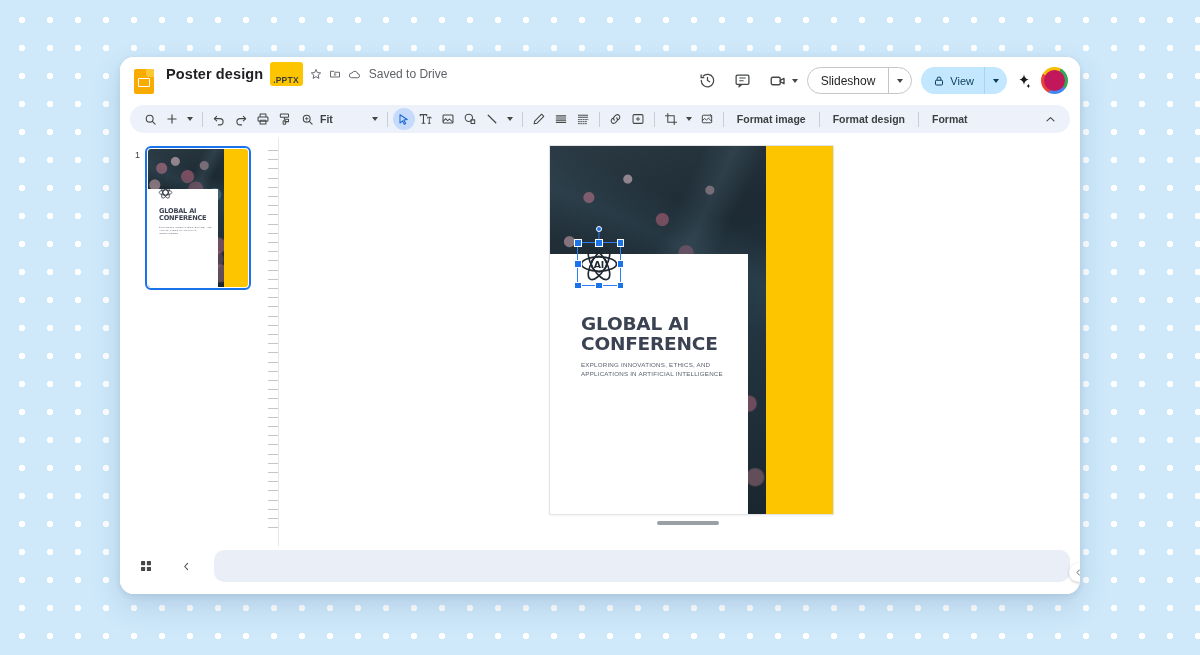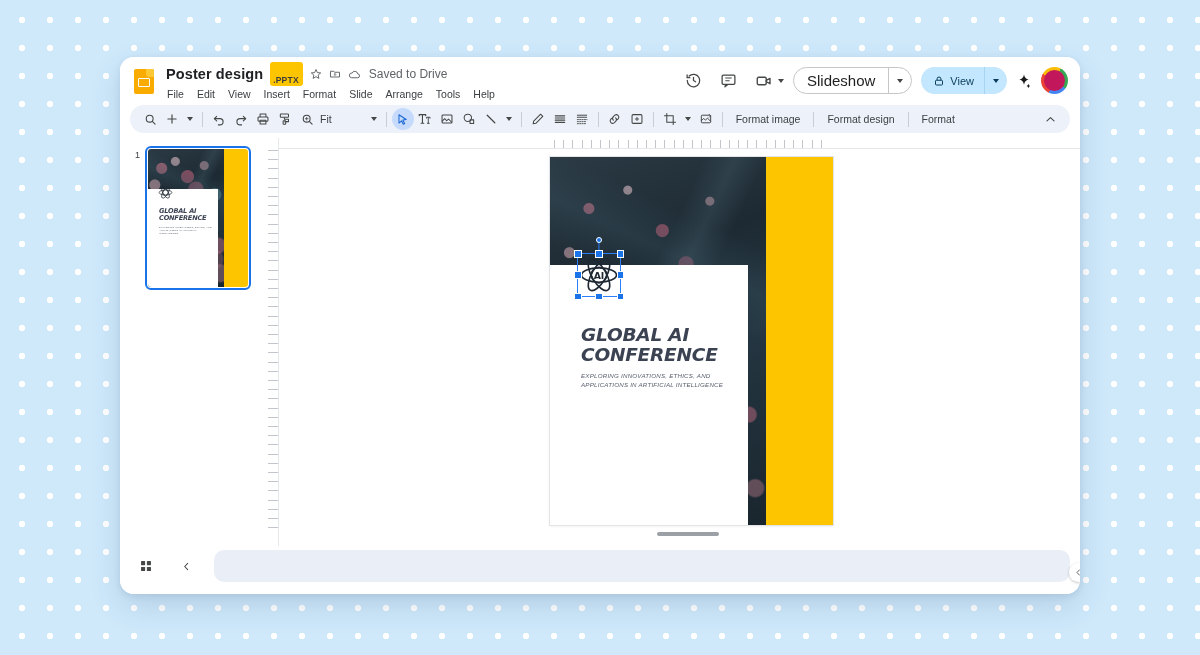--- a/index.html
+++ b/index.html
@@ -83,21 +83,21 @@
   .caret { width: 0; height: 0; border-left: 3.5px solid transparent;
            border-right: 3.5px solid transparent; border-top: 4px solid #444746; }
 
   .slideshow-group {
     display: flex; align-items: stretch; height: 27px;
     border: 1px solid #c4c7c5; border-radius: 14px; overflow: hidden;
     cursor: pointer; background: #fff;
   }
   .slideshow-main {
     display: flex; align-items: center; padding: 0 13px;
-    font-size: 15px; color: #1f1f1f; white-space: nowrap;
+    font-size: 12px; color: #1f1f1f; white-space: nowrap;
   }
   .slideshow-div { width: 1px; background: #c4c7c5; }
   .slideshow-arrow { display: flex; align-items: center; padding: 0 8px; }
 
   .share-group {
     display: flex; align-items: stretch; height: 27px;
     background: #c2e7ff; border-radius: 14px; overflow: hidden; cursor: pointer;
   }
   .share-main {
     display: flex; align-items: center; gap: 5px; padding: 0 10px 0 12px;
@@ -112,21 +112,21 @@
     background: conic-gradient(from 125deg, #4285f4 0deg 80deg, #ea4335 80deg 175deg,
                  #fbbc04 175deg 262deg, #34a853 262deg 360deg);
     display: flex; align-items: center; justify-content: center;
   }
   .avatar-inner { width: 21px; height: 21px; border-radius: 50%; background: #c2185b; }
 
   
   .toolbar-wrap { flex: none; padding: 0 10px 5px 10px; background: #fff; }
   .toolbar {
     height: 28px; background: #edf2fa; border-radius: 14px;
-    display: flex; align-items: center; padding: 0 9px; gap: 0;
+    display: flex; align-items: center; padding: 0 9px; gap: 0; font-weight: bold;
   }
   .tb-btn {
     width: 22px; height: 22px; border-radius: 50%;
     display: flex; align-items: center; justify-content: center;
     color: #444746; cursor: pointer; flex: none;
   }
   .tb-btn.active { background: #c6dafc; color: #1967d2; }
   .tb-caret { width: 14px; height: 22px; display: flex; align-items: center;
               justify-content: center; cursor: pointer; flex: none; }
   .tb-sep { width: 1px; height: 15px; background: #c9ced6; margin: 0 5px; flex: none; }
@@ -165,21 +165,21 @@
     border-right: 1px solid #e6e8eb;
     position: relative;
   }
   .v-ruler .ticks {
     position: absolute; left: 0; right: 0; top: 12px; bottom: 16px;
     background-image: repeating-linear-gradient(to bottom,
       #c2c6cc 0px, #c2c6cc 1px, transparent 1px, transparent 9.2px);
   }
 
   
-  .canvas-col { flex: 1; display: flex; flex-direction: column; min-width: 0; background: #fff; }
+  .canvas-col { flex: 1; display: flex; flex-direction: row; min-width: 0; background: #fff; }
   .h-ruler { height: 11px; flex: none; position: relative; background: #fff;
              border-bottom: 1px solid #e6e8eb; }
   .h-ruler .ticks {
     position: absolute; top: 2px; bottom: 0; left: 275px; width: 270px;
     background-image: repeating-linear-gradient(to right,
       #c2c6cc 0px, #c2c6cc 1px, transparent 1px, transparent 9.2px);
   }
   .canvas-area { flex: 1; position: relative; background: #fff; overflow: hidden; }
 
   
@@ -214,21 +214,21 @@
       linear-gradient(25deg, transparent 60%, rgba(60,90,105,.28) 70%, transparent 80%);
   }
   .poster-yellow {
     position: absolute; right: 0; top: 0; width: 67px; height: 100%;
     background: #fdc500;
   }
   .poster-white {
     position: absolute; left: 0; top: 108px; width: 198px; bottom: 0;
     background: #ffffff;
   }
-  .poster-content { position: absolute; left: 31px; top: 168px; width: 160px; font-style: italic; }
+  .poster-content { position: absolute; left: 31px; top: 168px; width: 160px; }
   .poster-title {
     font-family: "DejaVu Sans", sans-serif;
     font-size: 18.5px; font-weight: bold; color: #3b4252;
     line-height: 1.06; letter-spacing: -.2px; white-space: pre-line;
   }
   .poster-sub {
     margin-top: 8px; font-size: 6.2px; color: #5a616e; line-height: 1.42;
     letter-spacing: .22px; white-space: pre-line;
   }
 
@@ -314,31 +314,20 @@
           </svg>
         </span>
         <span class="hdr-icon">
           <svg width="13" height="13" viewBox="0 0 24 24" fill="none" stroke="#5f6368" stroke-width="1.8" stroke-linejoin="round">
             <path d="M6.4 18h11.1a3.6 3.6 0 0 0 .4-7.2A5.4 5.4 0 0 0 7.6 9.3 4.3 4.3 0 0 0 6.4 18z"></path>
           </svg>
         </span>
         <span class="saved-txt">Saved to Drive</span>
       </div>
 
-      <div class="menu-row">
-        <span class="menu-item">File</span>
-        <span class="menu-item">Edit</span>
-        <span class="menu-item">View</span>
-        <span class="menu-item">Insert</span>
-        <span class="menu-item">Format</span>
-        <span class="menu-item">Slide</span>
-        <span class="menu-item">Arrange</span>
-        <span class="menu-item">Tools</span>
-        <span class="menu-item">Help</span>
-      </div>
     </div>
 
     <div class="header-right">
       <span class="hr-icon-btn">
         <svg width="17" height="17" viewBox="0 0 24 24" fill="none" stroke="#444746" stroke-width="1.8" stroke-linecap="round">
           <path d="M3.2 12a8.8 8.8 0 1 0 2.7-6.3"></path>
             <path d="M3 4.2V8h3.8"></path>
             <path d="M12 7.6V12l3 1.8"></path>
         </svg>
       </span>

